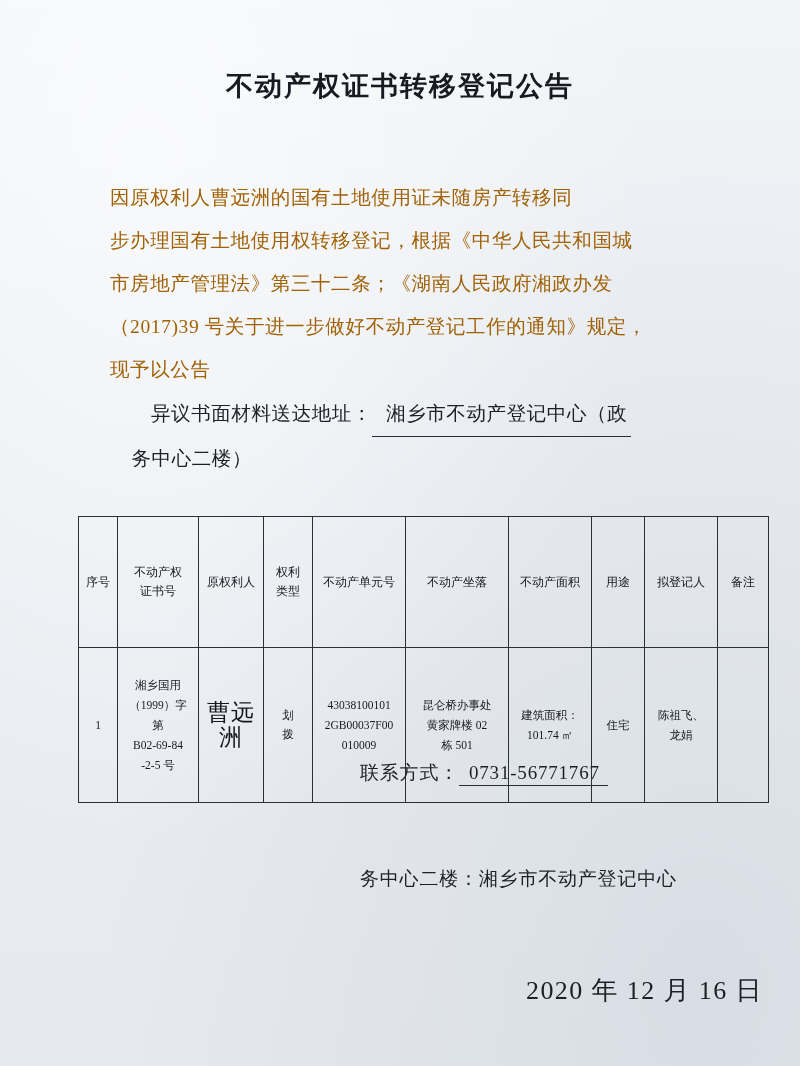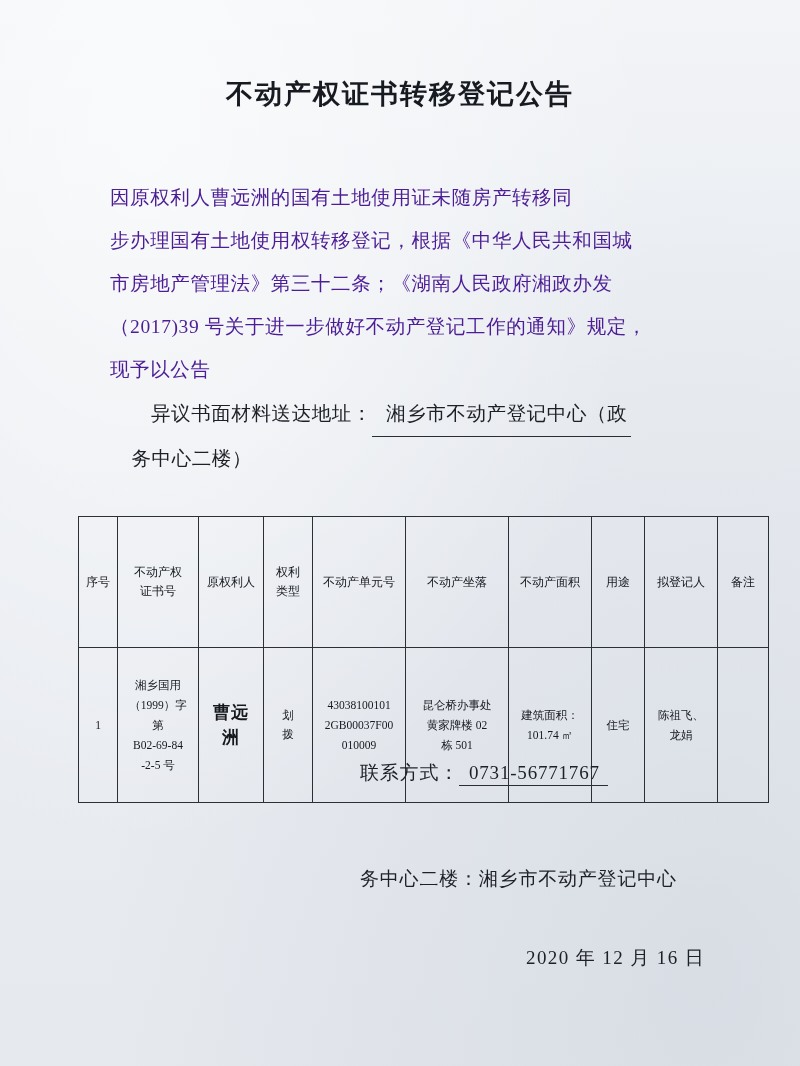--- a/index.html
+++ b/index.html
@@ -32,40 +32,40 @@
     pointer-events: none;
   }
   .content {
     position: relative;
     width: 800px;
     height: 1066px;
   }
 
   .doc-title {
     position: absolute;
-    top: 76px;
+    top: 68px;
     left: 0;
     width: 800px;
     text-align: center;
     font-size: 27px;
     letter-spacing: 2px;
     font-weight: 700;
     color: #171a20;
     font-family: "Liberation Serif", "DejaVu Serif", serif;
   }
 
   .body-text {
     position: absolute;
     top: 176px;
     left: 110px;
     width: 600px;
     font-size: 19.5px;
     line-height: 43px;
     letter-spacing: 0.6px;
-    color: #4c1d95;
+    color: #a16207;
   }
   .body-text p {
     margin: 0;
     text-align: justify;
   }
 
   .addr-line {
     position: absolute;
     top: 392px;
     left: 110px;
@@ -119,24 +119,24 @@
   .c-owner { width: 60px; }
   .c-type { width: 44px; }
   .c-unit { width: 88px; }
   .c-loc { width: 98px; }
   .c-area { width: 78px; }
   .c-use { width: 48px; }
   .c-reg { width: 68px; margin-top: 16px; }
   .c-note { width: 46px; }
 
   .owner-name {
-    font-size: 17px;
+    font-size: 23px;
     line-height: 25px;
     letter-spacing: 1px;
-    font-weight: 700;
+    font-weight: 400;
   }
   .type-text {
     letter-spacing: 0px;
     line-height: 19px;
   }
 
   
   .contact-line {
     position: absolute;
     top: 760px;
@@ -152,23 +152,23 @@
   }
   .issuer-line {
     position: absolute;
     top: 866px;
     left: 360px;
     font-size: 19px;
     letter-spacing: 0.8px;
   }
   .date-line {
     position: absolute;
-    top: 945px;
+    top: 973px;
     left: 526px;
-    font-size: 19px;
+    font-size: 26px;
     letter-spacing: 1.4px;
   }
 </style>
 </head>
 <body>
 
 <div class="page"></div>
 
 <div class="content">
 

